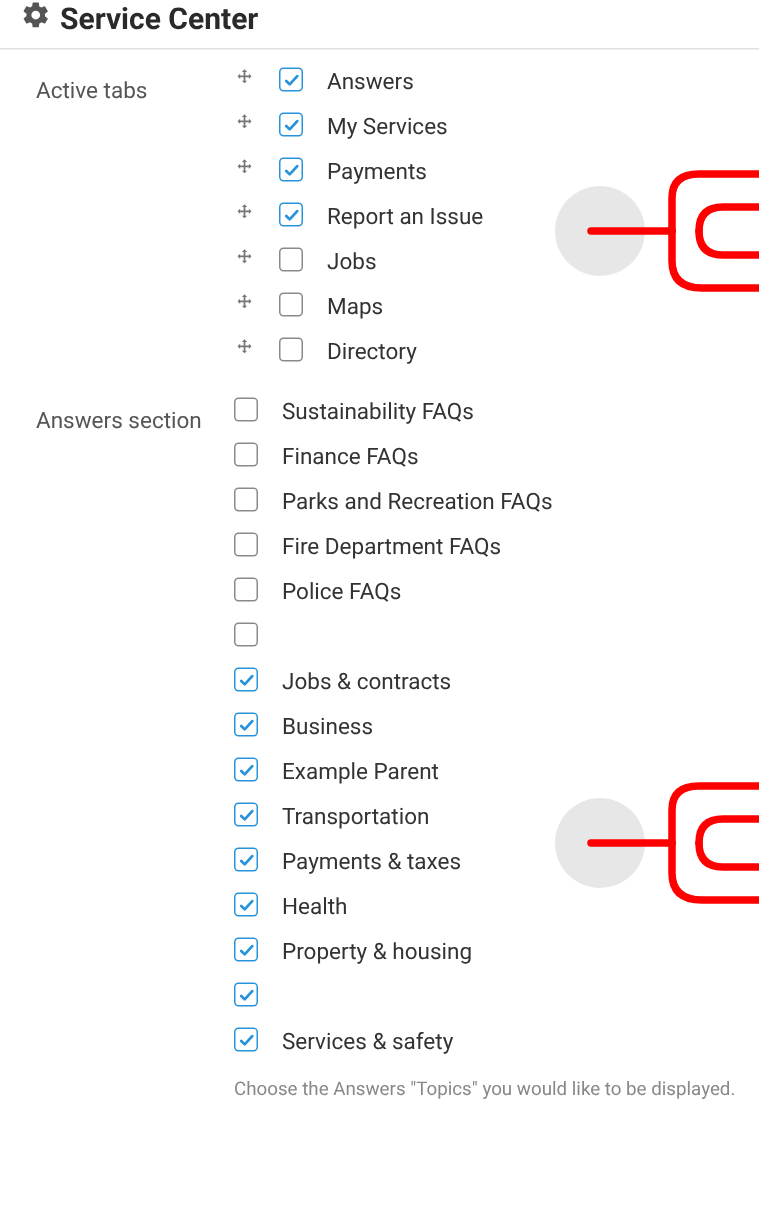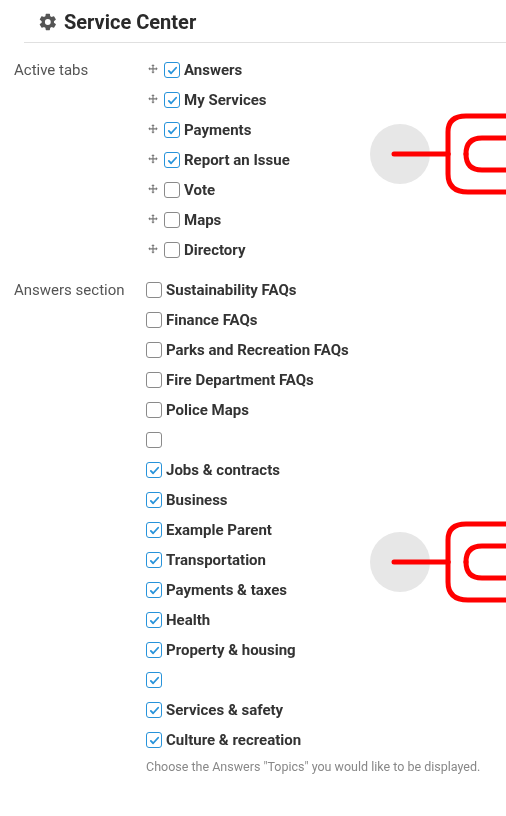--- a/index.html
+++ b/index.html
@@ -9,36 +9,35 @@
     font-family: "Segoe UI", -apple-system, BlinkMacSystemFont, Roboto, Arial, sans-serif;
     background: #ffffff;
     color: #333333;
     width: 506px;
     height: 816px;
     overflow: hidden;
     position: relative;
   }
   .panel-header {
     display: flex;
-    align-items: center;
+    align-items: flex-start;
     gap: 6px;
-    padding: 10px 14px 8px 14px;
+    padding: 0 14px 8px 14px;
     border-bottom: 1px solid #e0e0e0;
-    margin-left: 24px;
   }
   .panel-header h1 {
     font-size: 20px;
     font-weight: 700;
     margin: 0;
     color: #2a2a2a;
   }
   .gear svg { display: block; }
   .content {
     display: flex;
-    padding: 12px 0 0 14px;
+    padding: 12px 0 0 24px;
   }
   .row {
     display: flex;
     align-items: flex-start;
     margin-bottom: 10px;
   }
   .label-col {
     width: 132px;
     flex: 0 0 132px;
     font-size: 15px;
@@ -48,24 +47,23 @@
   .field-col {
     flex: 1;
   }
   ul.items {
     list-style: none;
     margin: 0;
     padding: 0;
   }
   ul.items li {
     display: flex;
-    align-items: center;
+    align-items: flex-start;
     height: 30px;
-    gap: 4px;
-    font-weight: bold;
+    gap: 16px;
   }
   .drag-handle svg { display: block; }
   .chk {
     width: 16px;
     height: 16px;
     border: 1.5px solid #8a8a8a;
     border-radius: 3px;
     display: inline-flex;
     align-items: center;
     justify-content: center;
@@ -176,21 +174,21 @@
               </span>
               <span class="item-label">Report an Issue</span>
             </li>
             <li>
               <span class="drag-handle">
                 <svg width="14" height="14" viewBox="0 0 24 24" fill="#777777">
                   <path d="M12 2l3 3h-2v4h4V7l3 3-3 3v-2h-4v4h2l-3 3-3-3h2v-4H7v2l-3-3 3-3v2h4V5H9l3-3z"></path>
                 </svg>
               </span>
               <span class="chk"></span>
-              <span class="item-label">Vote</span>
+              <span class="item-label">Jobs</span>
             </li>
             <li>
               <span class="drag-handle">
                 <svg width="14" height="14" viewBox="0 0 24 24" fill="#777777">
                   <path d="M12 2l3 3h-2v4h4V7l3 3-3 3v-2h-4v4h2l-3 3-3-3h2v-4H7v2l-3-3 3-3v2h4V5H9l3-3z"></path>
                 </svg>
               </span>
               <span class="chk"></span>
               <span class="item-label">Maps</span>
             </li>
@@ -222,21 +220,21 @@
             <li>
               <span class="chk"></span>
               <span class="item-label">Parks and Recreation FAQs</span>
             </li>
             <li>
               <span class="chk"></span>
               <span class="item-label">Fire Department FAQs</span>
             </li>
             <li>
               <span class="chk"></span>
-              <span class="item-label">Police Maps</span>
+              <span class="item-label">Police FAQs</span>
             </li>
             <li>
               <span class="chk"></span>
             </li>
             <li>
               <span class="chk checked">
                 <svg width="11" height="11" viewBox="0 0 24 24" fill="none" stroke="#2793da" stroke-width="4" stroke-linecap="round" stroke-linejoin="round">
                   <polyline points="4 13 9 18 20 6"></polyline>
                 </svg>
               </span>
@@ -297,28 +295,20 @@
                 </svg>
               </span>
             </li>
             <li>
               <span class="chk checked">
                 <svg width="11" height="11" viewBox="0 0 24 24" fill="none" stroke="#2793da" stroke-width="4" stroke-linecap="round" stroke-linejoin="round">
                   <polyline points="4 13 9 18 20 6"></polyline>
                 </svg>
               </span>
               <span class="item-label">Services &amp; safety</span>
-            </li>
-            <li>
-              <span class="chk checked">
-                <svg width="11" height="11" viewBox="0 0 24 24" fill="none" stroke="#2793da" stroke-width="4" stroke-linecap="round" stroke-linejoin="round">
-                  <polyline points="4 13 9 18 20 6"></polyline>
-                </svg>
-              </span>
-              <span class="item-label">Culture &amp; recreation</span>
             </li>
           </ul>
         <div class="helper">Choose the Answers "Topics" you would like to be displayed.</div>
       </div>
     </div>
 
   </div>
 </div>
 
 <div class="hand-wrap" style="top:102px">

